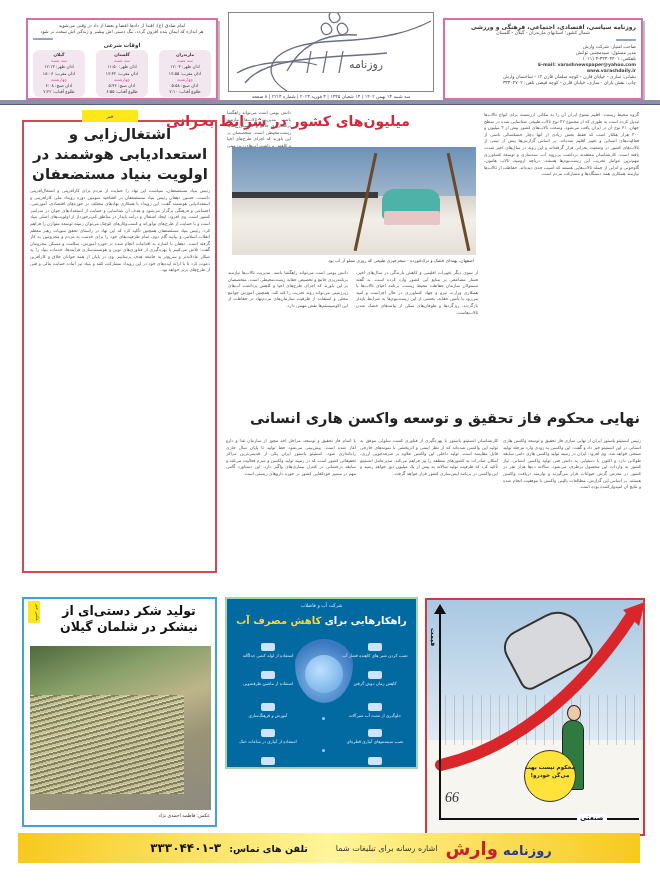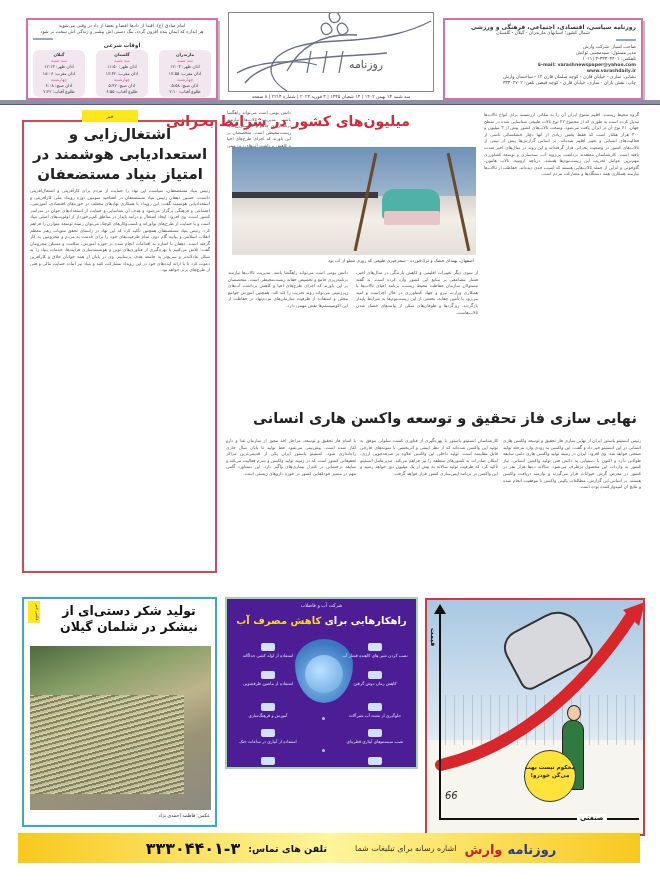--- a/index.html
+++ b/index.html
@@ -63,21 +63,21 @@
   
   .sugar-box { left: 22px; top: 597px; width: 195px; height: 230px; border: 2px solid #38a6d6; background: #fff; }
   .sugar-tag { left: 28px; top: 601px; width: 12px; height: 22px; background: #ffe81a; font-size: 4px; writing-mode: vertical-rl; text-align: center; color: #333; }
   .sugar-title { left: 44px; top: 603px; width: 170px; font-size: 12.5px; font-weight: bold; text-align: center; line-height: 16px; color: #111; }
   .sugar-photo { left: 30px; top: 646px; width: 181px; height: 164px; overflow: hidden;
     background: linear-gradient(160deg, #4f6a3e 0%, #8aa16a 25%, #bdb58a 45%, #9a9377 65%, #8d8a80 100%); }
   .sugar-photo::before { content: ""; position: absolute; inset: 30% 15% 10% 0;
     background: repeating-linear-gradient(-15deg, #c9c49a 0 2px, #7d7d58 2px 4px, #e0dcb5 4px 5px); opacity: .85; }
   .sugar-caption { left: 30px; top: 813px; width: 180px; font-size: 4.8px; color: #333; }
 
-  .water-box { left: 225px; top: 597px; width: 193px; height: 172px; border: 2px solid #a3d6a4; background: #4c1d95; overflow: hidden; }
+  .water-box { left: 225px; top: 597px; width: 193px; height: 172px; border: 2px solid #a3d6a4; background: #0369a1; overflow: hidden; }
   .water-head { position: absolute; left: 0; top: 4px; width: 100%; text-align: center; font-size: 4.8px; color: #cfe2ff; }
   .water-title { position: absolute; left: 0; top: 16px; width: 100%; text-align: center; font-size: 10px; font-weight: bold; color: #fff; white-space: nowrap; }
   .water-title .hl { color: #ffd72a; }
   .drop { position: absolute; left: 68px; top: 40px; width: 58px; height: 64px; background: radial-gradient(circle at 45% 60%, #8fc3ee, #3a78c0 70%); border-radius: 50% 50% 50% 50% / 40% 40% 60% 60%; }
   .globe { position: absolute; left: 78px; top: 56px; width: 38px; height: 38px; border-radius: 50%; background: radial-gradient(circle at 40% 40%, #bfe0ff, #5fa4df); }
   .wt-item { position: absolute; width: 70px; font-size: 4.2px; line-height: 6px; color: #e3eeff; text-align: center; }
   .wt-icon { display: block; margin: 0 auto 2px; width: 14px; height: 8px; background: #cfe2ff; border-radius: 2px; }
   .wt-dot { position: absolute; left: 95px; width: 3px; height: 3px; background: #a9c6f5; border-radius: 50%; }
 
   .cartoon-box { left: 425px; top: 598px; width: 220px; height: 238px; border: 2px solid #d03a3a; background: #cfe1ef; overflow: hidden; }
@@ -89,30 +89,30 @@
   .ct-axis-x { position: absolute; left: 12px; top: 218px; width: 200px; height: 2px; background: #111; }
   .ct-arrowhead { position: absolute; left: 7px; top: 4px; width: 0; height: 0; border-left: 6px solid transparent; border-right: 6px solid transparent; border-bottom: 10px solid #111; }
   .ct-trend { position: absolute; left: 0; top: 0; width: 220px; height: 200px; }
   .ct-car { position: absolute; left: 80px; top: 18px; width: 80px; height: 60px; background: #d7d9dc; border: 2px solid #333; border-radius: 18px 26px 10px 10px; transform: rotate(-28deg); }
   .ct-man { position: absolute; left: 135px; top: 120px; width: 22px; height: 70px; background: #2f7a3e; border-radius: 10px 10px 2px 2px; border: 1px solid #222; }
   .ct-head { position: absolute; left: 140px; top: 105px; width: 14px; height: 16px; background: #f0c9a8; border-radius: 50%; border: 1px solid #222; }
   .ct-bubble { position: absolute; left: 97px; top: 150px; width: 52px; height: 52px; background: #ffe23a; border-radius: 50%; border: 1px solid #333;
     font-size: 5.6px; font-weight: bold; text-align: center; padding-top: 12px; line-height: 8px; color: #222; }
   .ct-label-y { position: absolute; left: 2px; top: 28px; font-size: 6.5px; font-weight: bold; writing-mode: vertical-rl; color: #111; }
   .ct-label-x { position: absolute; left: 150px; top: 214px; background: #fff; padding: 0 3px; font-size: 7px; font-weight: bold; color: #111; }
-  .ct-sign { position: absolute; left: 18px; top: 190px; font-size: 10px; font-style: italic; color: #333; direction: ltr; }
+  .ct-sign { position: absolute; left: 18px; top: 190px; font-size: 14px; font-style: italic; color: #333; direction: ltr; font-family: Liberation Serif, serif; }
 
   
   .footer-ad { left: 18px; top: 833px; width: 622px; height: 30px;
     background: linear-gradient(90deg, #f7c91e 0%, #fff59a 50%, #f7c91e 100%); display: flex; align-items: center; justify-content: center; gap: 8px; direction: rtl; }
   .fa-brand1 { font-size: 13px; font-weight: bold; color: #2a3d8f; }
-  .fa-brand2 { font-size: 13px; font-weight: bold; color: #c8202c; }
+  .fa-brand2 { font-size: 18px; font-weight: bold; color: #c8202c; }
   .fa-tag { font-size: 8px; color: #333; }
   .fa-phone-label { font-size: 9.5px; font-weight: bold; color: #111; margin-right: 20px; }
-  .fa-phone { font-size: 16px; font-weight: bold; color: #111; letter-spacing: 1px; margin-left: 44px; }
+  .fa-phone { font-size: 12px; font-weight: bold; color: #111; letter-spacing: 1px; margin-left: 44px; }
 </style>
 </head>
 <body>
 
 <div class="abs box-pink left-box">
   <div class="tiny" style="text-align:center;">امام صادق (ع): اقتدا از دادها اعضا و بعضا از داد در وقتی می‌شوید</div>
   <div class="tiny" style="text-align:center;">هر اندازه که ایمان بنده افزون گردد، تنگ دستی اش بیشتر و زندگی اش سخت تر شود</div>
   <div class="dots" style="margin:3px auto 2px 0;"></div>
   <div class="mini-title">اوقات شرعی</div>
   <div class="prayer-row">
@@ -175,40 +175,40 @@
   <div class="tiny" style="direction:ltr;text-align:right;font-weight:bold;">E-mail: varashnewspaper@yahoo.com</div>
   <div class="tiny" style="direction:ltr;text-align:right;font-weight:bold;">www.varashdaily.ir</div>
   <div class="tiny">نشانی: ساری - خیابان قارن - کوچه سلمان قارن ۱۲ - ساختمان وارش</div>
   <div class="tiny">چاپ: نقش باران - ساری، خیابان قارن - کوچه قیصی تلفن: ۳۳۳۰۲۷۰۲</div>
 </div>
 
 <div class="abs masthead-rule"></div>
 
 <div class="abs news-box"></div>
 <div class="abs news-tag">خبر</div>
-<div class="abs news-title">اشتغال‌زایی و استعدادیابی هوشمند در امتیاز بنیاد مستضعفان</div>
+<div class="abs news-title">اشتغال‌زایی و استعدادیابی هوشمند در اولویت بنیاد مستضعفان</div>
 <div class="abs col-text news-body">رئیس بنیاد مستضعفان، سیاست این نهاد را حمایت از مردم برای کارآفرینی و اشتغال‌آفرینی دانست. حسین دهقان رئیس بنیاد مستضعفان در افتتاحیه سومین دوره رویداد ملی کارآفرینی و استعدادیابی هوشمند گفت: این رویداد با همکاری نهادهای مختلف در حوزه‌های اقتصادی، آموزشی، اجتماعی و فرهنگی برگزار می‌شود و هدف آن شناسایی و حمایت از استعدادهای جوان در سراسر کشور است. وی افزود: ایجاد اشتغال و درآمد پایدار در مناطق کم‌برخوردار از اولویت‌های اصلی بنیاد است و با حمایت از طرح‌های نوآورانه و کسب‌وکارهای کوچک می‌توان زمینه توسعه متوازن را فراهم کرد. رئیس بنیاد مستضعفان همچنین تأکید کرد که این نهاد در راستای تحقق منویات رهبر معظم انقلاب اسلامی و بیانیه گام دوم، تمام ظرفیت‌های خود را برای خدمت به مردم و محرومین به کار گرفته است. دهقان با اشاره به اقدامات انجام شده در حوزه آموزش، سلامت و مسکن محرومان گفت: تلاش می‌کنیم با بهره‌گیری از فناوری‌های نوین و هوشمندسازی فرآیندها، خدمات بنیاد را به شکل عادلانه‌تر و سریع‌تر به جامعه هدف برسانیم. وی در پایان از همه جوانان خلاق و کارآفرین دعوت کرد تا با ارائه ایده‌های خود در این رویداد مشارکت کنند و بنیاد نیز آماده حمایت مالی و فنی از طرح‌های برتر خواهد بود.</div>
 
 <div class="abs col-text col-left-strip">دانش بومی است می‌تواند راهگشا باشد. مدیریت تالاب‌ها نیازمند برنامه‌ریزی جامع و تخصیص حقابه زیست‌محیطی است. متخصصان بر این باورند که اجرای طرح‌های احیا و کاهش برداشت آب‌های زیرزمینی می‌تواند روند تخریب را کند کند. همچنین آموزش جوامع محلی و استفاده از ظرفیت سازمان‌های مردم‌نهاد در حفاظت از این اکوسیستم‌ها نقش مهمی دارد.</div>
 <div class="abs lake-title">میلیون‌های کشور در شرایط بحرانی</div>
 <div class="abs lake-photo">
   <div class="sky"></div>
   <div class="salt"></div>
   <div class="pier"></div>
   <div class="pole1"></div>
   <div class="pole2"></div>
   <div class="boat"></div>
   <div class="boat-deck"></div>
 </div>
 <div class="abs lake-caption">اصفهان، پهنه‌ای خشک و ترک‌خورده - سحرخیزی طبیعی که روزی مملو از آب بود</div>
 <div class="abs col-text lake-col-r">گروه محیط زیست: اقلیم متنوع ایران آن را به مکانی ارزشمند برای انواع تالاب‌ها تبدیل کرده است به طوری که از مجموع ۴۲ نوع تالاب طبیعی شناسایی شده در سطح جهان، ۴۱ نوع آن در ایران یافت می‌شود. وسعت تالاب‌های کشور بیش از ۳ میلیون و ۳۰۰ هزار هکتار است که فقط بخش زیادی از آنها دچار خشکسالی ناشی از فعالیت‌های انسانی و تغییر اقلیم شده‌اند. بر اساس گزارش‌ها بیش از نیمی از تالاب‌های کشور در وضعیت بحرانی قرار گرفته‌اند و این روند در سال‌های اخیر شدت یافته است. کارشناسان معتقدند برداشت بی‌رویه آب، سدسازی و توسعه کشاورزی مهم‌ترین عوامل تخریب این زیست‌بوم‌ها هستند. دریاچه ارومیه، تالاب هامون، گاوخونی و انزلی از جمله تالاب‌هایی هستند که آسیب جدی دیده‌اند. حفاظت از تالاب‌ها نیازمند همکاری همه دستگاه‌ها و مشارکت مردم است.</div>
 <div class="abs col-text lake-col-m">از سوی دیگر تغییرات اقلیمی و کاهش بارندگی در سال‌های اخیر، فشار مضاعفی بر منابع آبی کشور وارد کرده است. به گفته مسئولان سازمان حفاظت محیط زیست، برنامه احیای تالاب‌ها با همکاری وزارت نیرو و جهاد کشاورزی در حال اجراست و امید می‌رود با تأمین حقابه، بخشی از این زیست‌بوم‌ها به شرایط پایدار بازگردند. ریزگردها و طوفان‌های نمکی از پیامدهای خشک شدن تالاب‌هاست.</div>
 <div class="abs col-text lake-col-l2">دانش بومی است می‌تواند راهگشا باشد. مدیریت تالاب‌ها نیازمند برنامه‌ریزی جامع و تخصیص حقابه زیست‌محیطی است. متخصصان بر این باورند که اجرای طرح‌های احیا و کاهش برداشت آب‌های زیرزمینی می‌تواند روند تخریب را کند کند. همچنین آموزش جوامع محلی و استفاده از ظرفیت سازمان‌های مردم‌نهاد در حفاظت از این اکوسیستم‌ها نقش مهمی دارد.</div>
 
-<div class="abs vac-title">نهایی سازی فاز تحقیق و توسعه واکسن هاری انسانی</div>
+<div class="abs vac-title">نهایی محکوم فاز تحقیق و توسعه واکسن هاری انسانی</div>
 <div class="abs col-text vac-c1">رئیس انستیتو پاستور ایران از نهایی سازی فاز تحقیق و توسعه واکسن هاری انسانی در این انستیتو خبر داد و گفت: این واکسن به زودی وارد مرحله تولید صنعتی خواهد شد. وی افزود: ایران در زمینه تولید واکسن هاری دامی سابقه طولانی دارد و اکنون با دستیابی به دانش فنی تولید واکسن انسانی، نیاز کشور به واردات این محصول برطرف می‌شود. سالانه ده‌ها هزار نفر در کشور در معرض گزش حیوانات قرار می‌گیرند و نیازمند دریافت واکسن هستند. بر اساس این گزارش، مطالعات بالینی واکسن با موفقیت انجام شده و نتایج آن امیدوارکننده بوده است.</div>
 <div class="abs col-text vac-c2">کارشناسان انستیتو پاستور با بهره‌گیری از فناوری کشت سلولی موفق به تولید این واکسن شده‌اند که از نظر ایمنی و اثربخشی با نمونه‌های خارجی قابل مقایسه است. تولید داخلی این واکسن علاوه بر صرفه‌جویی ارزی، امکان صادرات به کشورهای منطقه را نیز فراهم می‌کند. مدیرعامل انستیتو تأکید کرد که ظرفیت تولید سالانه به بیش از یک میلیون دوز خواهد رسید و این واکسن در برنامه ایمن‌سازی کشور قرار خواهد گرفت.</div>
 <div class="abs col-text vac-c3">با اتمام فاز تحقیق و توسعه، مراحل اخذ مجوز از سازمان غذا و دارو آغاز شده است. پیش‌بینی می‌شود خط تولید تا پایان سال جاری راه‌اندازی شود. انستیتو پاستور ایران یکی از قدیمی‌ترین مراکز تحقیقاتی کشور است که در زمینه تولید واکسن و سرم فعالیت می‌کند و سابقه درخشانی در کنترل بیماری‌های واگیر دارد. این دستاورد گامی مهم در مسیر خودکفایی کشور در حوزه داروهای زیستی است.</div>
 
 <div class="abs sugar-box"></div>
 <div class="abs sugar-tag">عکس خبر</div>
 <div class="abs sugar-title">تولید شکر دستی‌ای از نیشکر در شلمان گیلان</div>
 <div class="abs sugar-photo"></div>
 <div class="abs sugar-caption">عکس: فاطمه احمدی نژاد</div>
 

